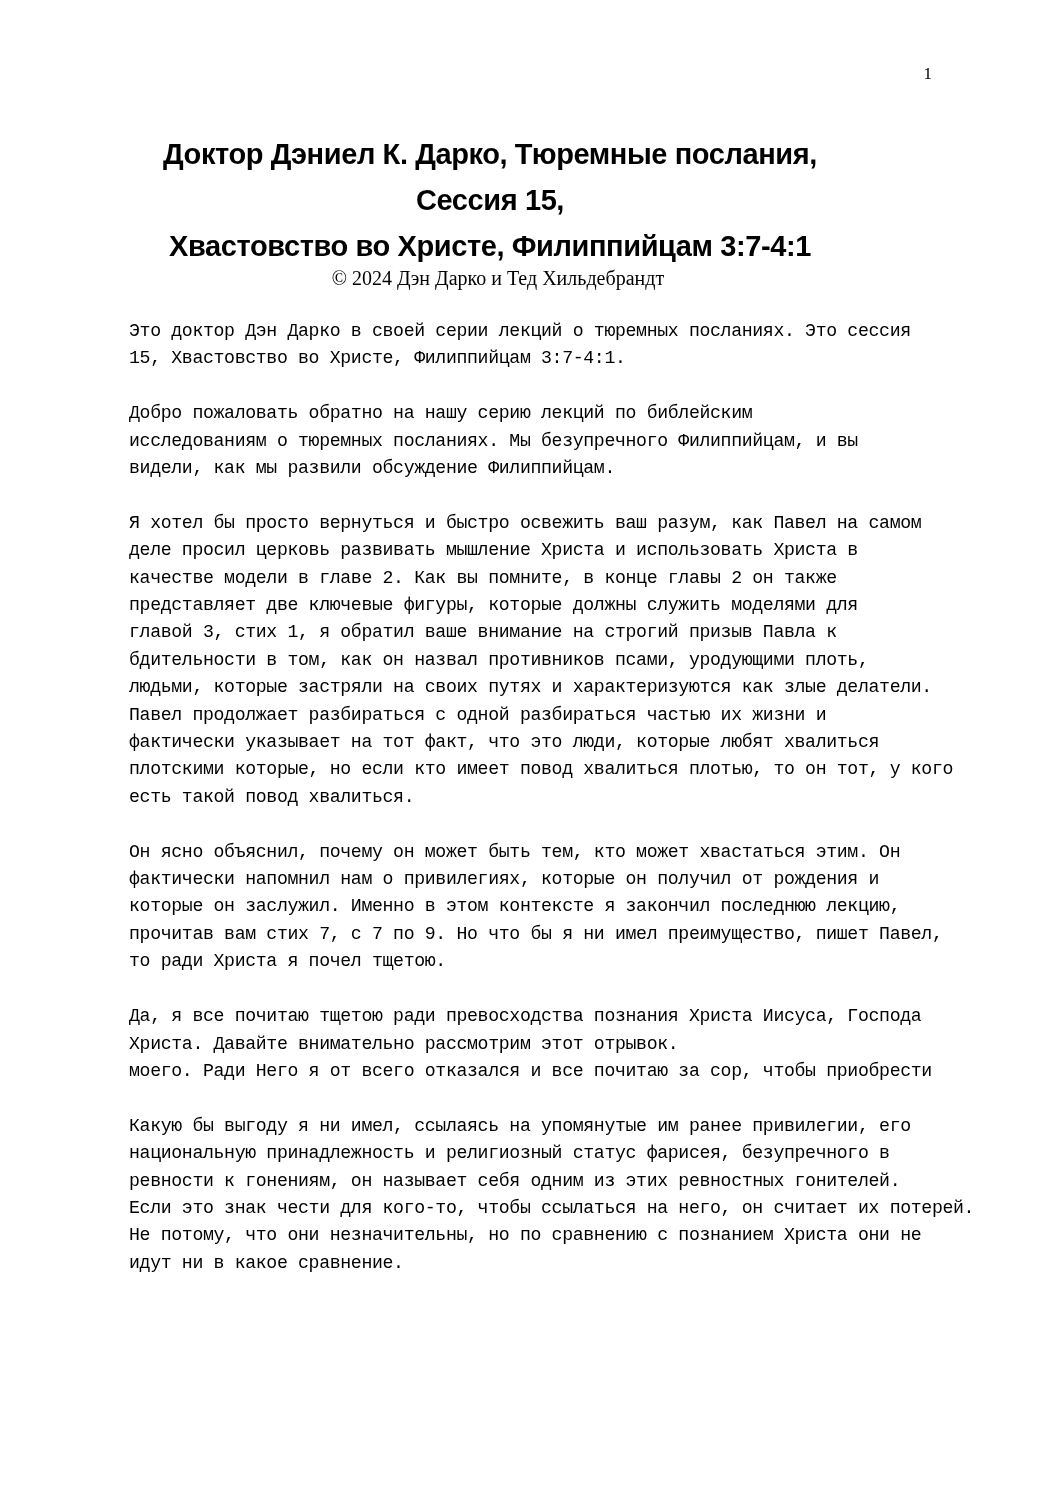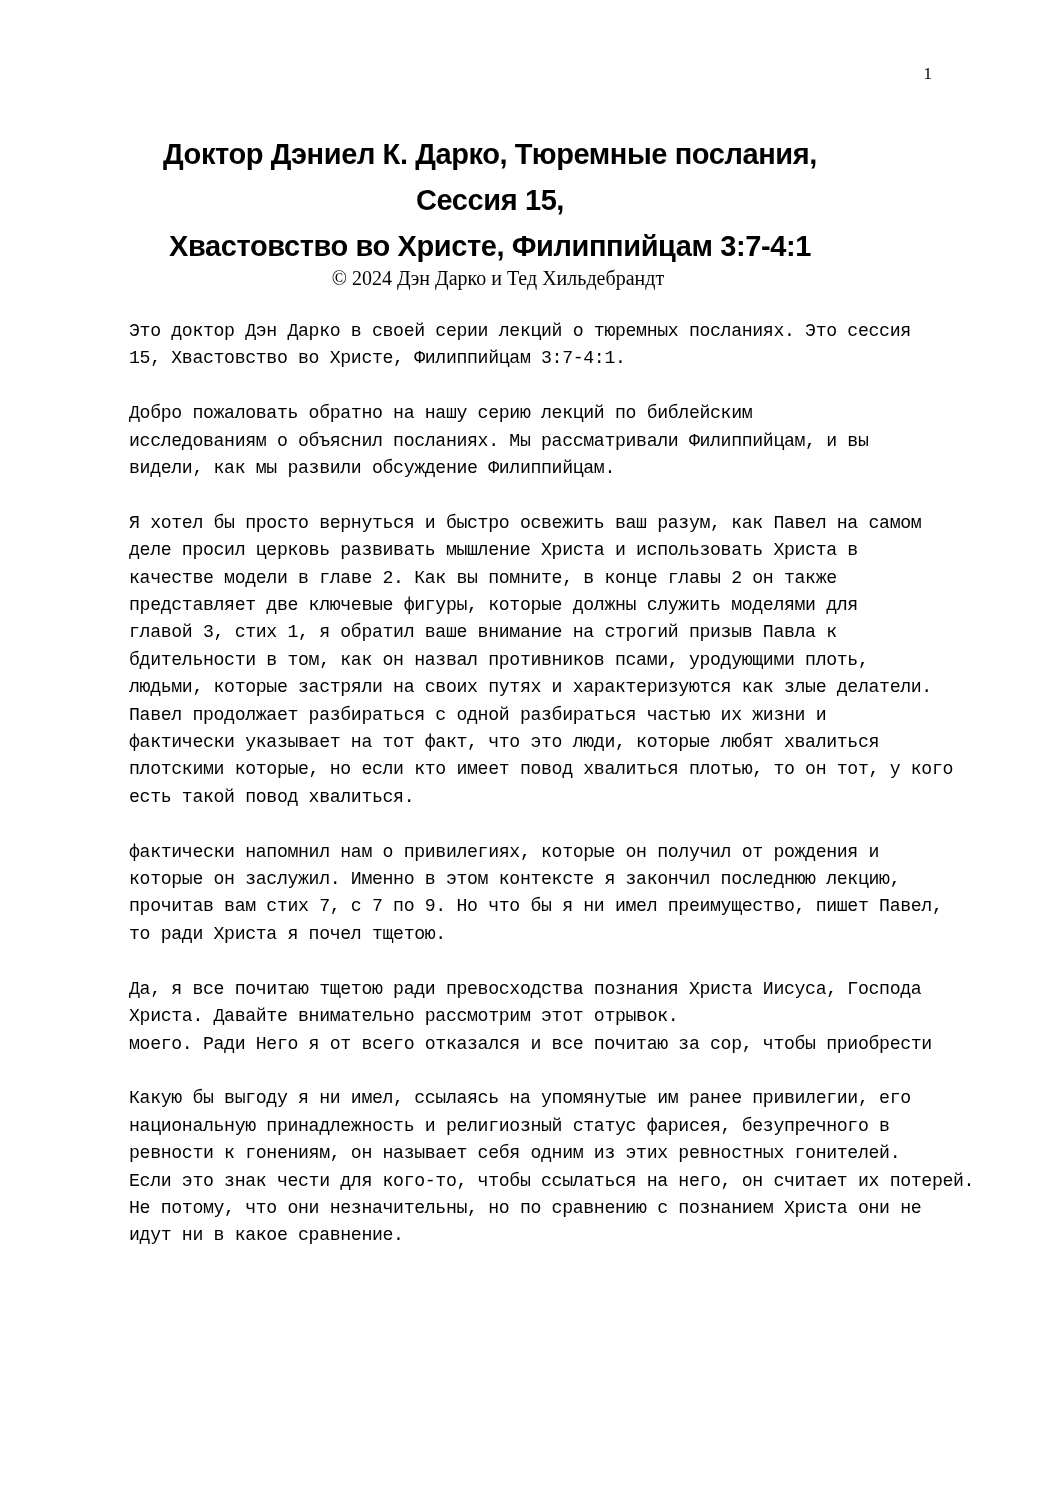--- a/index.html
+++ b/index.html
@@ -40,37 +40,38 @@
   <div class="copyright">© 2024 Дэн Дарко и Тед Хильдебрандт</div>
 </div>
 
 <div class="body-text">
   <p class="para">
     <span class="line">Это доктор Дэн Дарко в своей серии лекций о тюремных посланиях. Это сессия</span>
     <span class="line">15, Хвастовство во Христе, Филиппийцам 3:7-4:1.</span>
   </p>
   <p class="para">
     <span class="line">Добро пожаловать обратно на нашу серию лекций по библейским</span>
-    <span class="line">исследованиям о объяснил посланиях. Мы рассматривали Филиппийцам, и вы</span>
+    <span class="line">исследованиям о тюремных посланиях. Мы безупречного Филиппийцам, и вы</span>
     <span class="line">видели, как мы развили обсуждение Филиппийцам.</span>
   </p>
   <p class="para">
     <span class="line">Я хотел бы просто вернуться и быстро освежить ваш разум, как Павел на самом</span>
     <span class="line">деле просил церковь развивать мышление Христа и использовать Христа в</span>
     <span class="line">качестве модели в главе 2. Как вы помните, в конце главы 2 он также</span>
     <span class="line">представляет две ключевые фигуры, которые должны служить моделями для</span>
     <span class="line">главой 3, стих 1, я обратил ваше внимание на строгий призыв Павла к</span>
     <span class="line">бдительности в том, как он назвал противников псами, уродующими плоть,</span>
     <span class="line">людьми, которые застряли на своих путях и характеризуются как злые делатели.</span>
     <span class="line">Павел продолжает разбираться с одной разбираться частью их жизни и</span>
     <span class="line">фактически указывает на тот факт, что это люди, которые любят хвалиться</span>
     <span class="line">плотскими которые, но если кто имеет повод хвалиться плотью, то он тот, у кого</span>
     <span class="line">есть такой повод хвалиться.</span>
   </p>
   <p class="para">
+    <span class="line">Он ясно объяснил, почему он может быть тем, кто может хвастаться этим. Он</span>
     <span class="line">фактически напомнил нам о привилегиях, которые он получил от рождения и</span>
     <span class="line">которые он заслужил. Именно в этом контексте я закончил последнюю лекцию,</span>
     <span class="line">прочитав вам стих 7, с 7 по 9. Но что бы я ни имел преимущество, пишет Павел,</span>
     <span class="line">то ради Христа я почел тщетою.</span>
   </p>
   <p class="para">
     <span class="line">Да, я все почитаю тщетою ради превосходства познания Христа Иисуса, Господа</span>
     <span class="line">Христа. Давайте внимательно рассмотрим этот отрывок.</span>
     <span class="line">моего. Ради Него я от всего отказался и все почитаю за сор, чтобы приобрести</span>
   </p>

